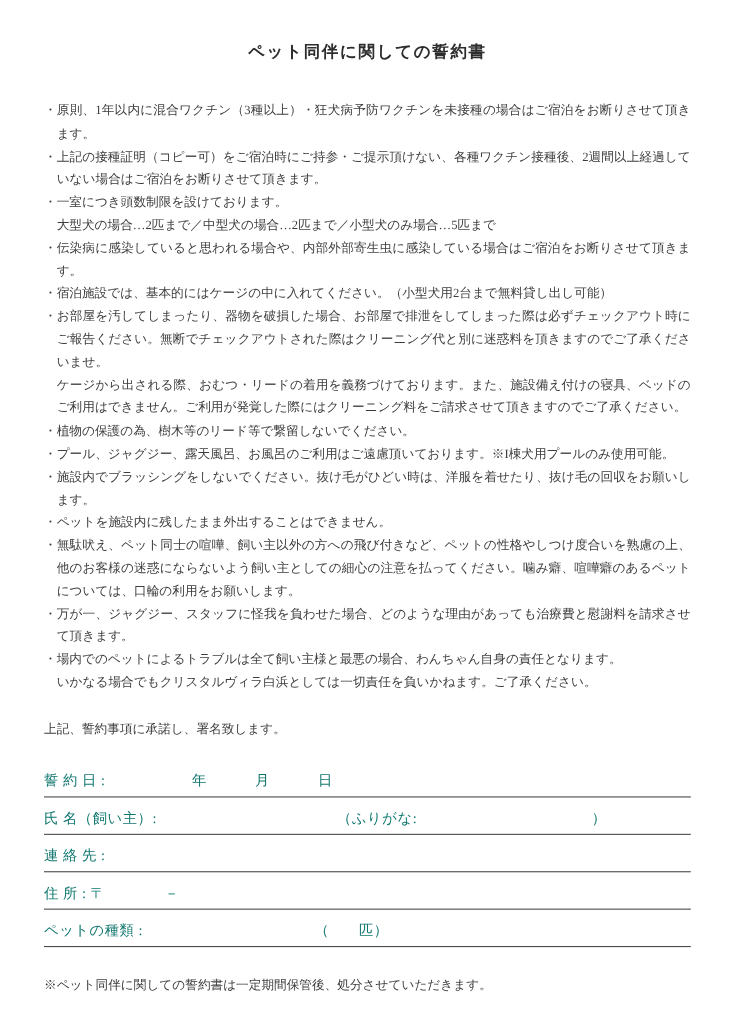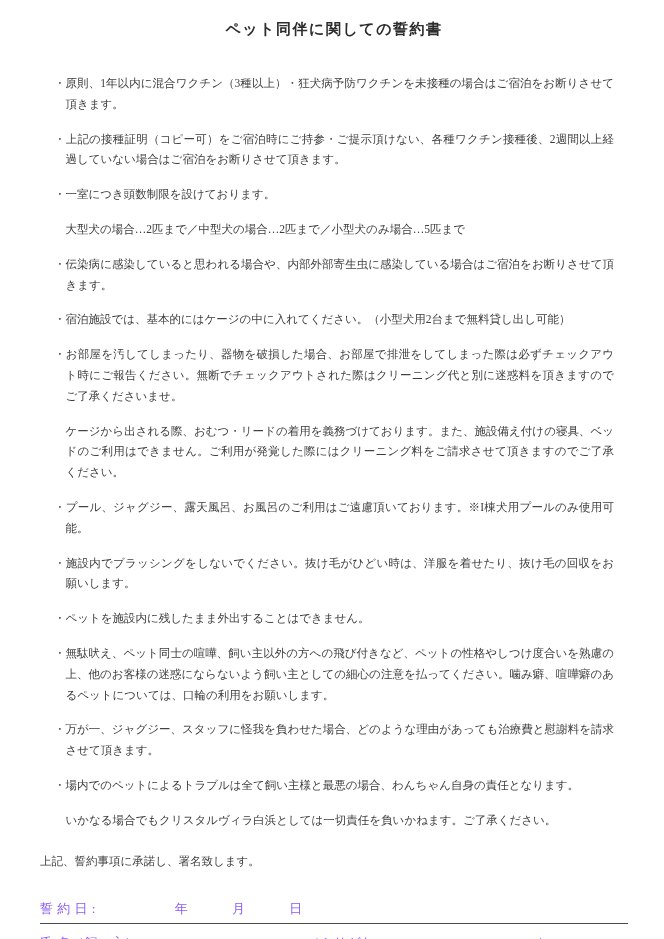--- a/index.html
+++ b/index.html
@@ -2,53 +2,53 @@
 <html><head>
 <meta charset="utf-8">
 <style>
   html, body { margin: 0; padding: 0; background: #ffffff; }
   .page {
     position: relative;
     width: 664px;
     height: 939px;
     background: #ffffff;
     box-sizing: border-box;
-    padding: 20px 36px 0 40px;
+    padding: 38px 36px 0 40px;
     font-family: "Liberation Serif", "DejaVu Serif", serif;
     color: #3c3c3c;
     overflow: hidden;
   }
   .title {
     margin: 0 0 34px 0;
     text-align: center;
     font-size: 15px;
     font-weight: bold;
     letter-spacing: 1.5px;
     color: #2d2d2d;
   }
   .rules {
     font-size: 11.5px;
     line-height: 20.8px;
     text-align: justify;
   }
-  .rule { margin: 14px; }
+  .rule { margin: 0; }
   .rule.bullet { padding-left: 1em; text-indent: -1em; }
   .rule.sub { padding-left: 1em; }
   .agreement {
     margin: 23px 0 0 0;
     text-align: left;
     font-size: 11.5px;
     color: #3c3c3c;
   }
   .form-section { margin-top: 32px; }
   .form-row {
     font-size: 13px;
     line-height: 16px;
     letter-spacing: 0.5px;
-    color: #8b5cf6;
+    color: #0f766e;
     border-bottom: 1px solid #4a4a4a;
     padding-bottom: 6px;
     margin-bottom: 11px;
     white-space: nowrap;
   }
   .funit { display: inline-block; }
   .ml-75 { margin-left: 75px; }
   .ml-40 { margin-left: 40px; }
   .ml-160 { margin-left: 160px; }
   .ml-155 { margin-left: 155px; }
@@ -69,20 +69,21 @@
 
   <div class="rules" id="rules">
       <p class="rule bullet">・原則、1年以内に混合ワクチン（3種以上）・狂犬病予防ワクチンを未接種の場合はご宿泊をお断りさせて頂きます。</p>
       <p class="rule bullet">・上記の接種証明（コピー可）をご宿泊時にご持参・ご提示頂けない、各種ワクチン接種後、2週間以上経過していない場合はご宿泊をお断りさせて頂きます。</p>
       <p class="rule bullet">・一室につき頭数制限を設けております。</p>
       <p class="rule sub">大型犬の場合…2匹まで／中型犬の場合…2匹まで／小型犬のみ場合…5匹まで</p>
       <p class="rule bullet">・伝染病に感染していると思われる場合や、内部外部寄生虫に感染している場合はご宿泊をお断りさせて頂きます。</p>
       <p class="rule bullet">・宿泊施設では、基本的にはケージの中に入れてください。（小型犬用2台まで無料貸し出し可能）</p>
       <p class="rule bullet">・お部屋を汚してしまったり、器物を破損した場合、お部屋で排泄をしてしまった際は必ずチェックアウト時にご報告ください。無断でチェックアウトされた際はクリーニング代と別に迷惑料を頂きますのでご了承くださいませ。</p>
       <p class="rule sub">ケージから出される際、おむつ・リードの着用を義務づけております。また、施設備え付けの寝具、ベッドのご利用はできません。ご利用が発覚した際にはクリーニング料をご請求させて頂きますのでご了承ください。</p>
+      <p class="rule bullet">・植物の保護の為、樹木等のリード等で繋留しないでください。</p>
       <p class="rule bullet">・プール、ジャグジー、露天風呂、お風呂のご利用はご遠慮頂いております。※I棟犬用プールのみ使用可能。</p>
       <p class="rule bullet">・施設内でブラッシングをしないでください。抜け毛がひどい時は、洋服を着せたり、抜け毛の回収をお願いします。</p>
       <p class="rule bullet">・ペットを施設内に残したまま外出することはできません。</p>
       <p class="rule bullet">・無駄吠え、ペット同士の喧嘩、飼い主以外の方への飛び付きなど、ペットの性格やしつけ度合いを熟慮の上、他のお客様の迷惑にならないよう飼い主としての細心の注意を払ってください。噛み癖、喧嘩癖のあるペットについては、口輪の利用をお願いします。</p>
       <p class="rule bullet">・万が一、ジャグジー、スタッフに怪我を負わせた場合、どのような理由があっても治療費と慰謝料を請求させて頂きます。</p>
       <p class="rule bullet">・場内でのペットによるトラブルは全て飼い主様と最悪の場合、わんちゃん自身の責任となります。</p>
       <p class="rule sub">いかなる場合でもクリスタルヴィラ白浜としては一切責任を負いかねます。ご了承ください。</p>
     </div>
 
   <p class="agreement">上記、誓約事項に承諾し、署名致します。</p>

